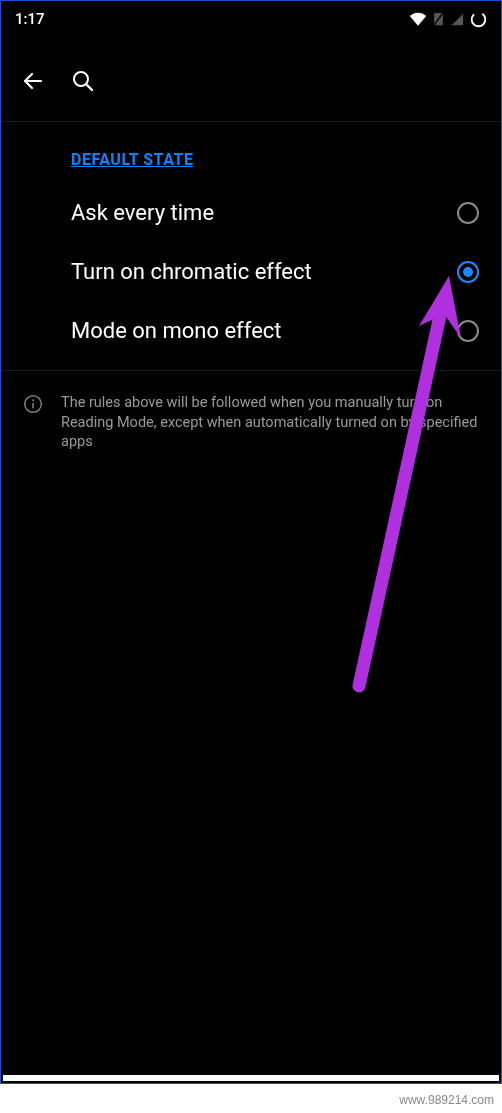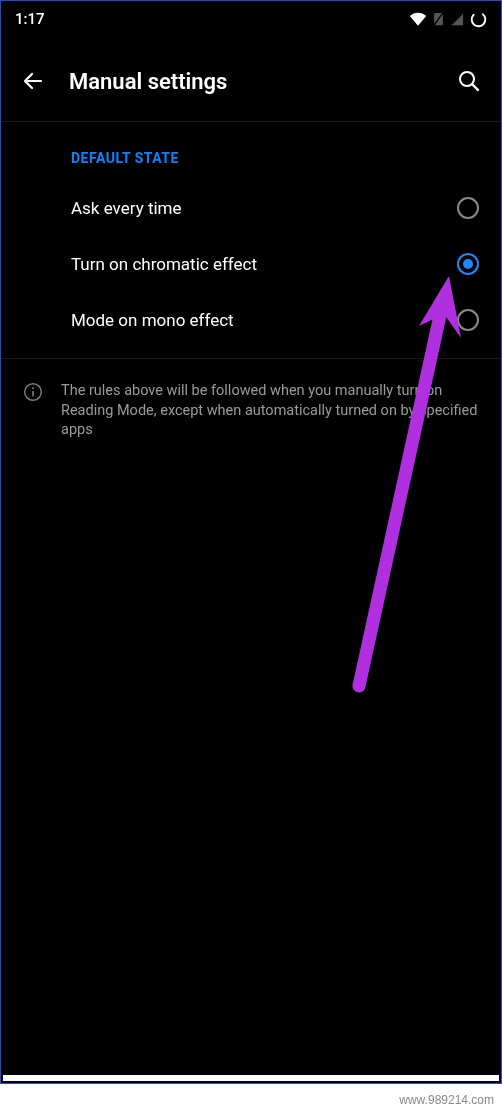--- a/index.html
+++ b/index.html
@@ -75,33 +75,34 @@
       align-items: center;
       justify-content: center;
     }
     .divider {
       height: 1px;
       background: #1a1a1a;
     }
     
     .section-title {
       color: #0a84ff;
-      font-size: 14px;
+      font-size: 16px;
       font-weight: 700;
       letter-spacing: 0.5px;
       padding: 28px 0 14px 70px;
+      text-decoration: underline;
     }
     .option {
       display: flex;
       align-items: center;
       justify-content: space-between;
       padding: 17px 22px 17px 70px;
     }
     .option-label {
-      font-size: 17px;
+      font-size: 22px;
       color: #ffffff;
     }
     .radio {
       width: 22px;
       height: 22px;
       border: 2px solid #8a8a8a;
       border-radius: 50%;
       display: flex;
       align-items: center;
       justify-content: center;
@@ -194,21 +195,20 @@
         </span>
       </div>
     </div>
 
     <div class="header">
       <div class="back-btn">
         <svg width="24" height="24" viewBox="0 0 24 24">
           <path d="M20 12H5 M11 5l-7 7 7 7" stroke="#ffffff" stroke-width="2.2" fill="none" stroke-linecap="round" stroke-linejoin="round"></path>
         </svg>
       </div>
-      <div class="header-title">Manual settings</div>
       <div class="search-btn">
         <svg width="24" height="24" viewBox="0 0 24 24">
           <circle cx="10" cy="10" r="7" stroke="#ffffff" stroke-width="2" fill="none"></circle>
           <line x1="15.5" y1="15.5" x2="21" y2="21" stroke="#ffffff" stroke-width="2.4" stroke-linecap="round"></line>
         </svg>
       </div>
     </div>
 
     <div class="divider"></div>
 

